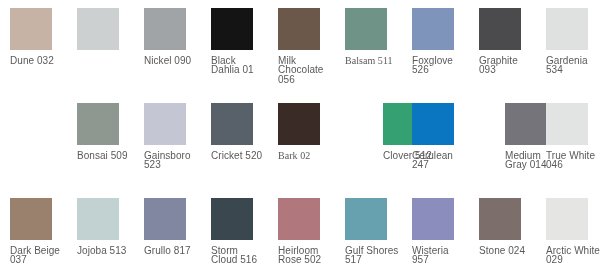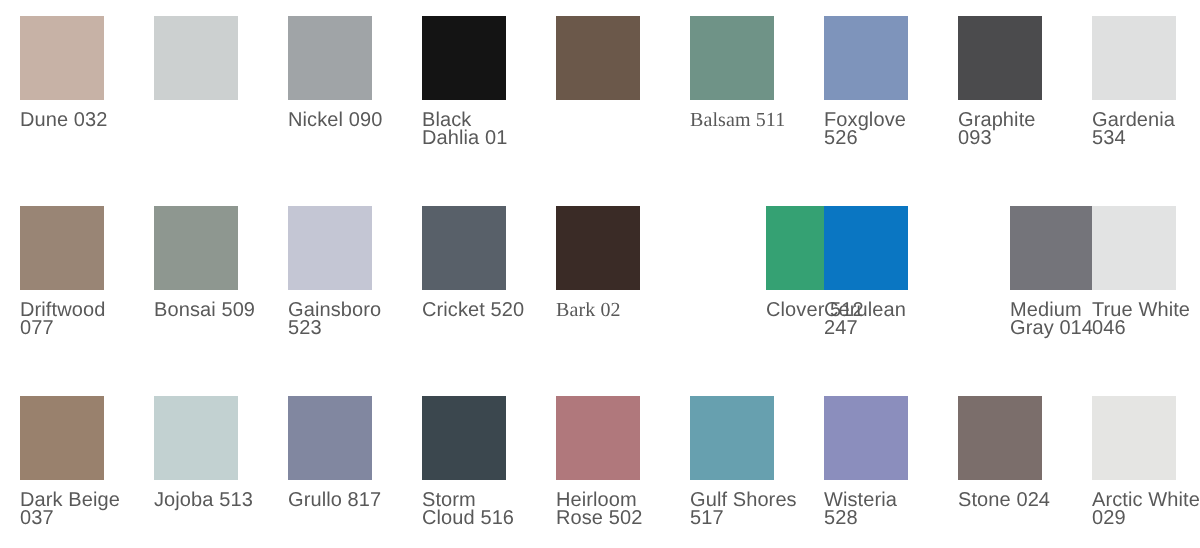--- a/index.html
+++ b/index.html
@@ -80,43 +80,40 @@
       <div class="swatch-cell" style="left: 144px;">
         <span class="swatch-chip" style="background-color: rgb(160, 164, 167);"></span>
         <span class="swatch-label">Nickel 090</span>
       </div>
       <div class="swatch-cell" style="left: 211px;">
         <span class="swatch-chip" style="background-color: rgb(20, 20, 20);"></span>
         <span class="swatch-label">Black Dahlia 01</span>
       </div>
       <div class="swatch-cell" style="left: 278px;">
         <span class="swatch-chip" style="background-color: rgb(107, 88, 74);"></span>
+        <span class="swatch-label">Milk Chocolate 056</span>
       </div>
       <div class="swatch-cell" style="left: 345px; font-family: Liberation Serif, serif;">
         <span class="swatch-chip" style="background-color: rgb(111, 147, 135);"></span>
         <span class="swatch-label">Balsam 511</span>
       </div>
       <div class="swatch-cell" style="left: 412px;">
         <span class="swatch-chip" style="background-color: rgb(126, 148, 187);"></span>
         <span class="swatch-label">Foxglove 526</span>
       </div>
       <div class="swatch-cell" style="left: 479px;">
         <span class="swatch-chip" style="background-color: rgb(75, 75, 77);"></span>
         <span class="swatch-label">Graphite 093</span>
       </div>
       <div class="swatch-cell" style="left: 546px;">
         <span class="swatch-chip" style="background-color: rgb(223, 224, 224);"></span>
         <span class="swatch-label">Gardenia 534</span>
       </div>
     </div>
   <div class="swatch-row row-1">
-      <div class="swatch-cell" style="left: 10px;">
-        <span class="swatch-chip" style="background-color: rgb(153, 133, 117);"></span>
-        <span class="swatch-label">Driftwood 077</span>
-      </div>
       <div class="swatch-cell" style="left: 77px;">
         <span class="swatch-chip" style="background-color: rgb(142, 151, 144);"></span>
         <span class="swatch-label">Bonsai 509</span>
       </div>
       <div class="swatch-cell" style="left: 144px;">
         <span class="swatch-chip" style="background-color: rgb(196, 198, 212);"></span>
         <span class="swatch-label">Gainsboro 523</span>
       </div>
       <div class="swatch-cell" style="left: 211px;">
         <span class="swatch-chip" style="background-color: rgb(88, 96, 105);"></span>
@@ -163,21 +160,21 @@
       <div class="swatch-cell" style="left: 278px;">
         <span class="swatch-chip" style="background-color: rgb(176, 120, 124);"></span>
         <span class="swatch-label">Heirloom Rose 502</span>
       </div>
       <div class="swatch-cell" style="left: 345px;">
         <span class="swatch-chip" style="background-color: rgb(103, 160, 175);"></span>
         <span class="swatch-label">Gulf Shores 517</span>
       </div>
       <div class="swatch-cell" style="left: 412px;">
         <span class="swatch-chip" style="background-color: rgb(139, 142, 189);"></span>
-        <span class="swatch-label">Wisteria 528</span>
+        <span class="swatch-label">Wisteria 957</span>
       </div>
       <div class="swatch-cell" style="left: 479px;">
         <span class="swatch-chip" style="background-color: rgb(123, 110, 107);"></span>
         <span class="swatch-label">Stone 024</span>
       </div>
       <div class="swatch-cell" style="left: 546px;">
         <span class="swatch-chip" style="background-color: rgb(229, 229, 227);"></span>
         <span class="swatch-label">Arctic White 029</span>
       </div>
     </div>

